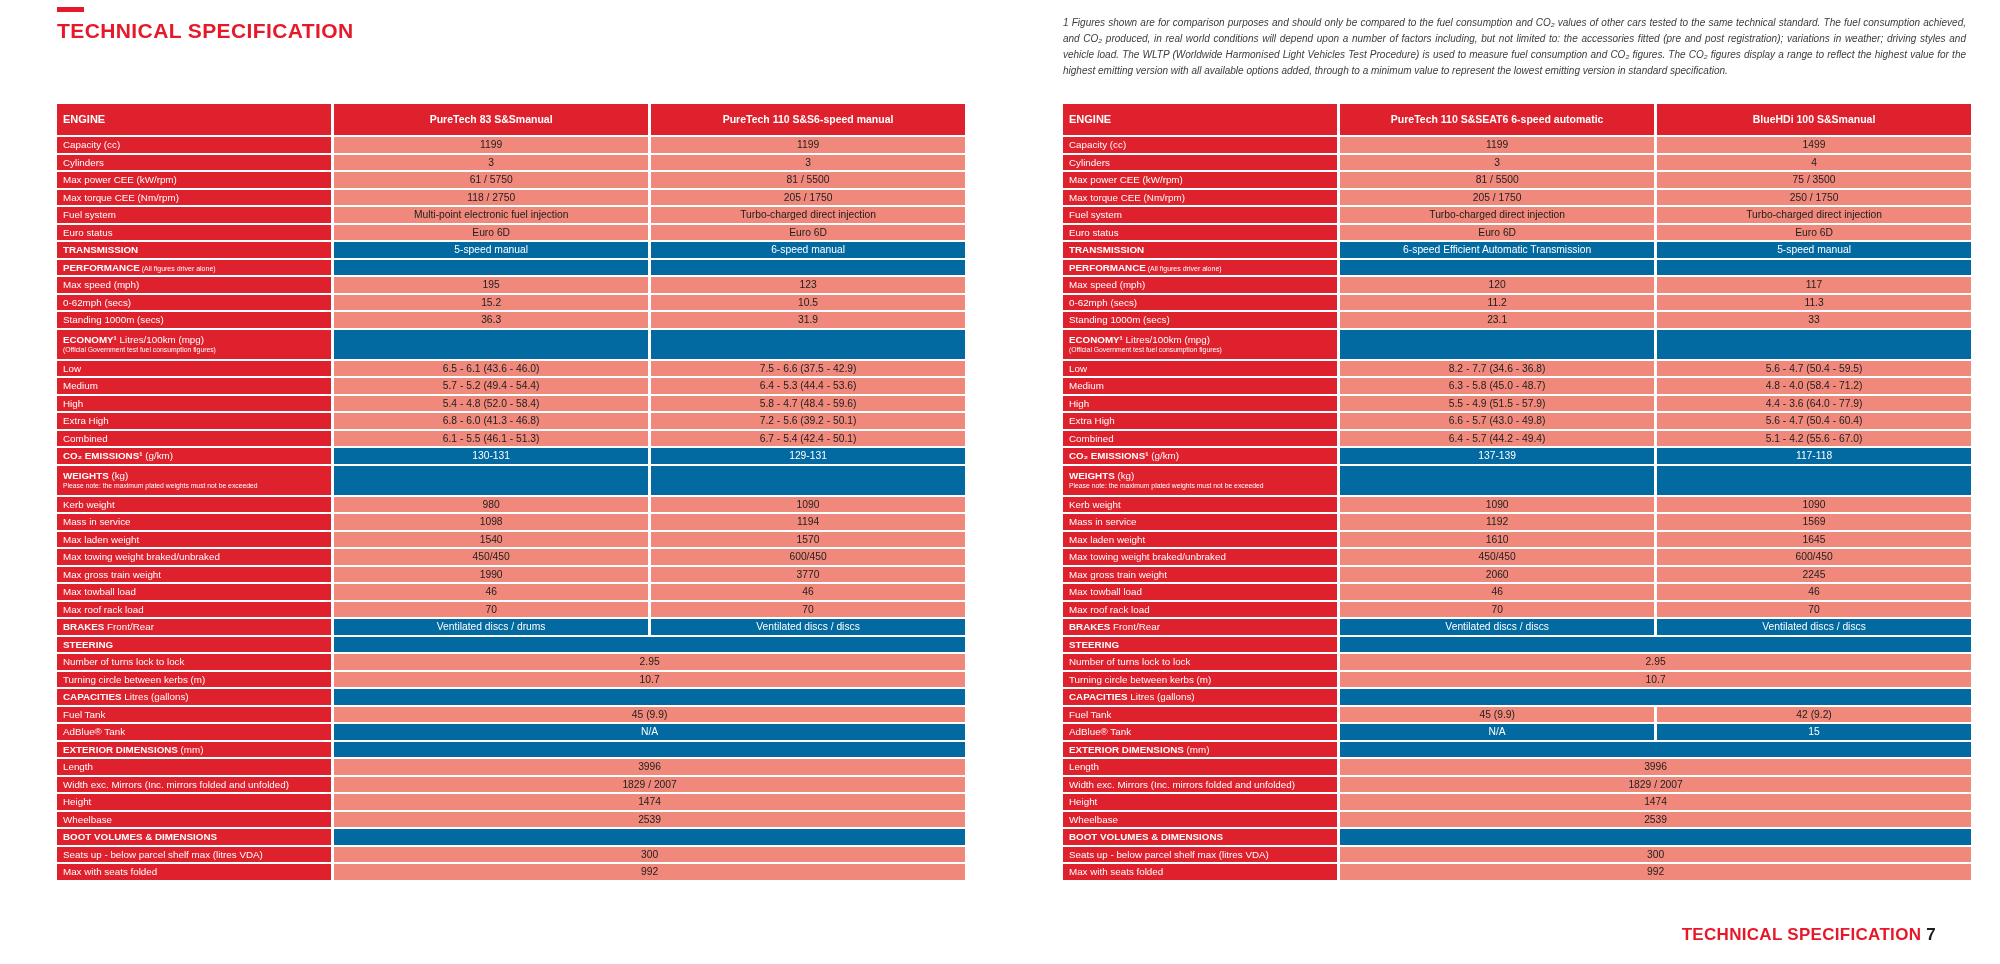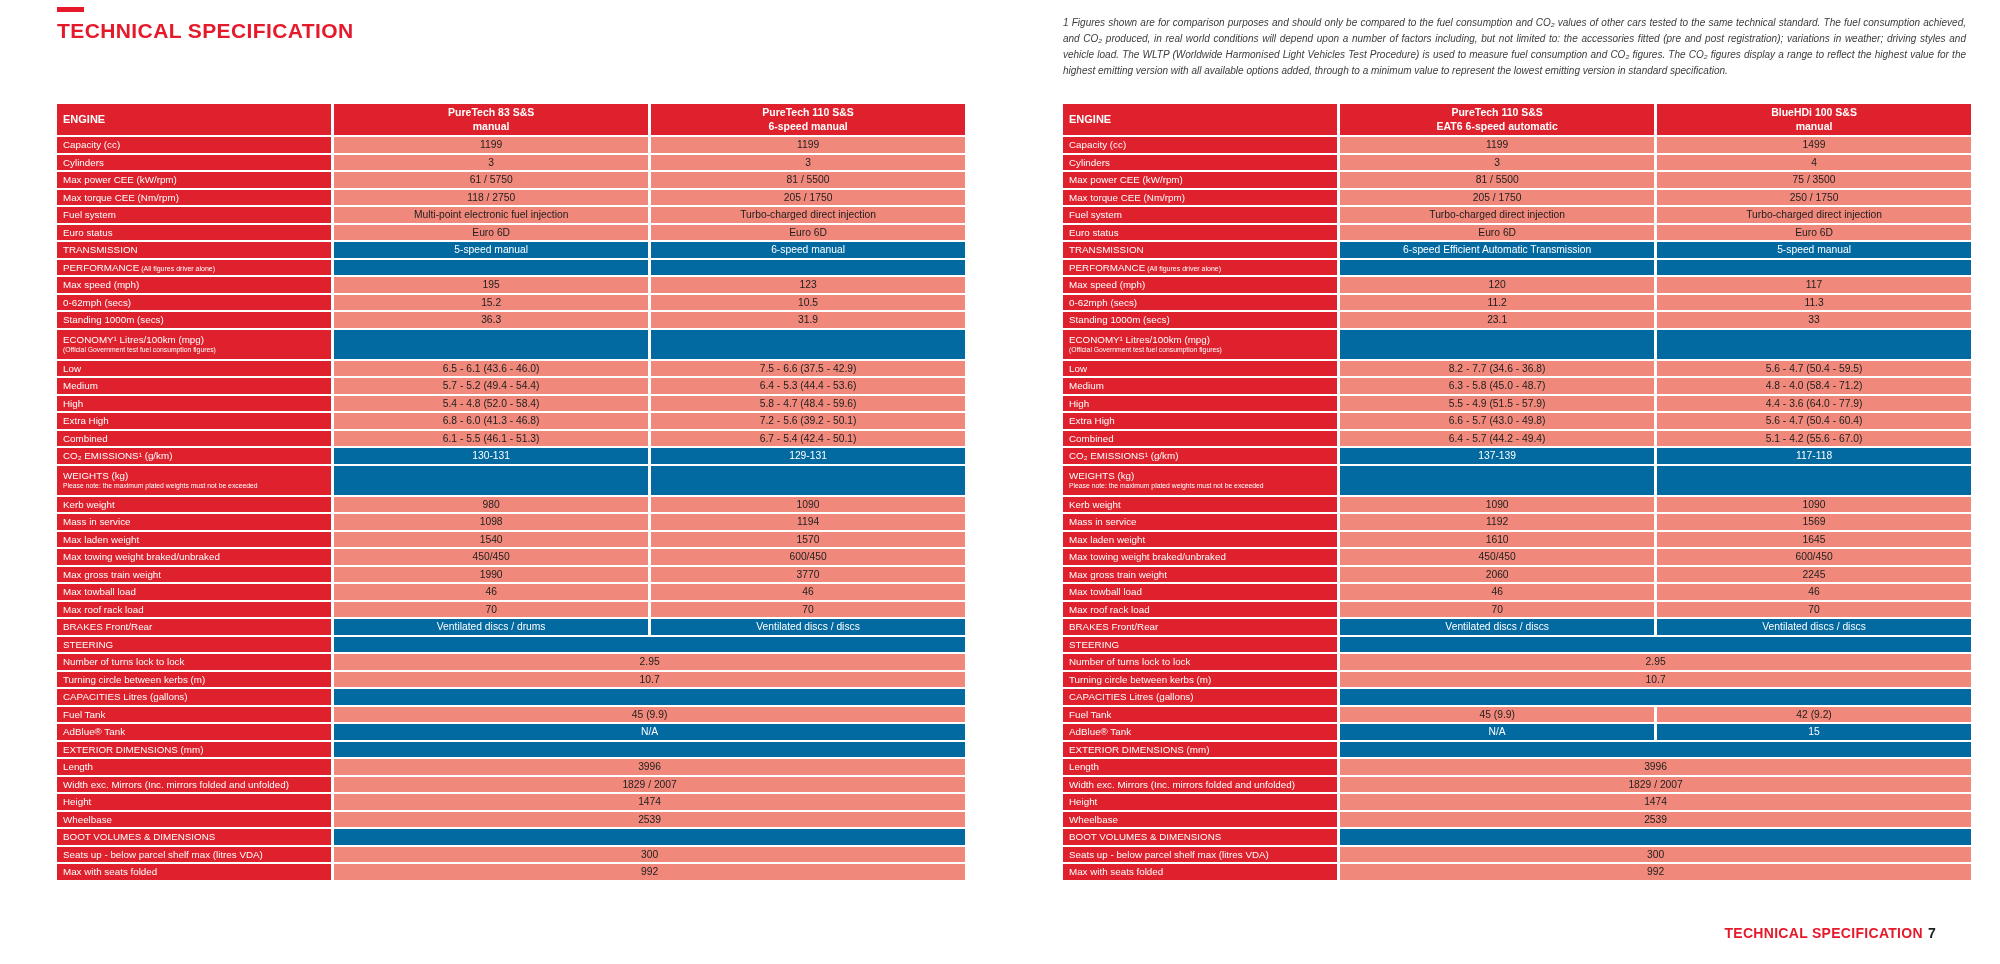--- a/index.html
+++ b/index.html
@@ -33,45 +33,45 @@
   .cell { display:flex; align-items:center; box-sizing:border-box; min-height:15.5px; }
 
   .label {
     flex:0 0 30.2%;
     background:#de212d; color:#ffffff;
     padding:1px 4px 1px 6px;
     font-size:9.8px; line-height:1.15;
     flex-direction:column; align-items:flex-start; justify-content:center;
   }
   .label .line { display:block; }
-  .label b { font-weight:normal; }
+  .label b { font-weight:bold; }
   .label .small { font-size:7px; }
   .label .sub { display:block; font-size:6.8px; line-height:1.2; }
 
   .val {
     flex:1 1 0;
     background:#f0897b; color:#1e1e1e;
     justify-content:center; text-align:center;
     font-size:10.3px; padding:1px 4px;
   }
   .val.red { background:#0369a1; color:#ffffff; }
 
   .row.tall .cell { min-height:29px; }
 
   .row.header .cell { min-height:31px; }
   .row.header .label { font-size:11px; font-weight:bold; }
   .row.header .val {
     background:#de212d; color:#ffffff; font-weight:bold;
-    flex-direction:column; line-height:1.3; font-size:10.5px;
+    line-height:1.3; font-size:10.5px;
   }
 
   
   .page-footer {
     position:absolute; right:64px; top:925px;
-    font-size:14px; font-weight:bold; letter-spacing:0.3px;
+    font-size:17px; font-weight:bold; letter-spacing:0.3px;
   }
   .footer-label { color:#e6192b; }
   .footer-page  { color:#1e1e1e; margin-left:5px; }
 </style>
 </head>
 <body>
 
 <div class="title-block">
   <div class="title-dash"></div>
   <h1 class="page-title">TECHNICAL SPECIFICATION</h1>

